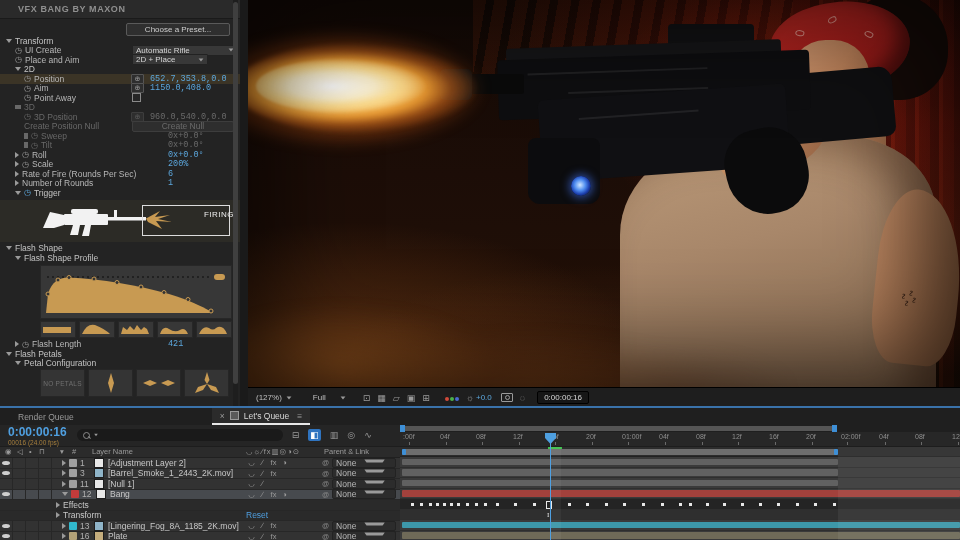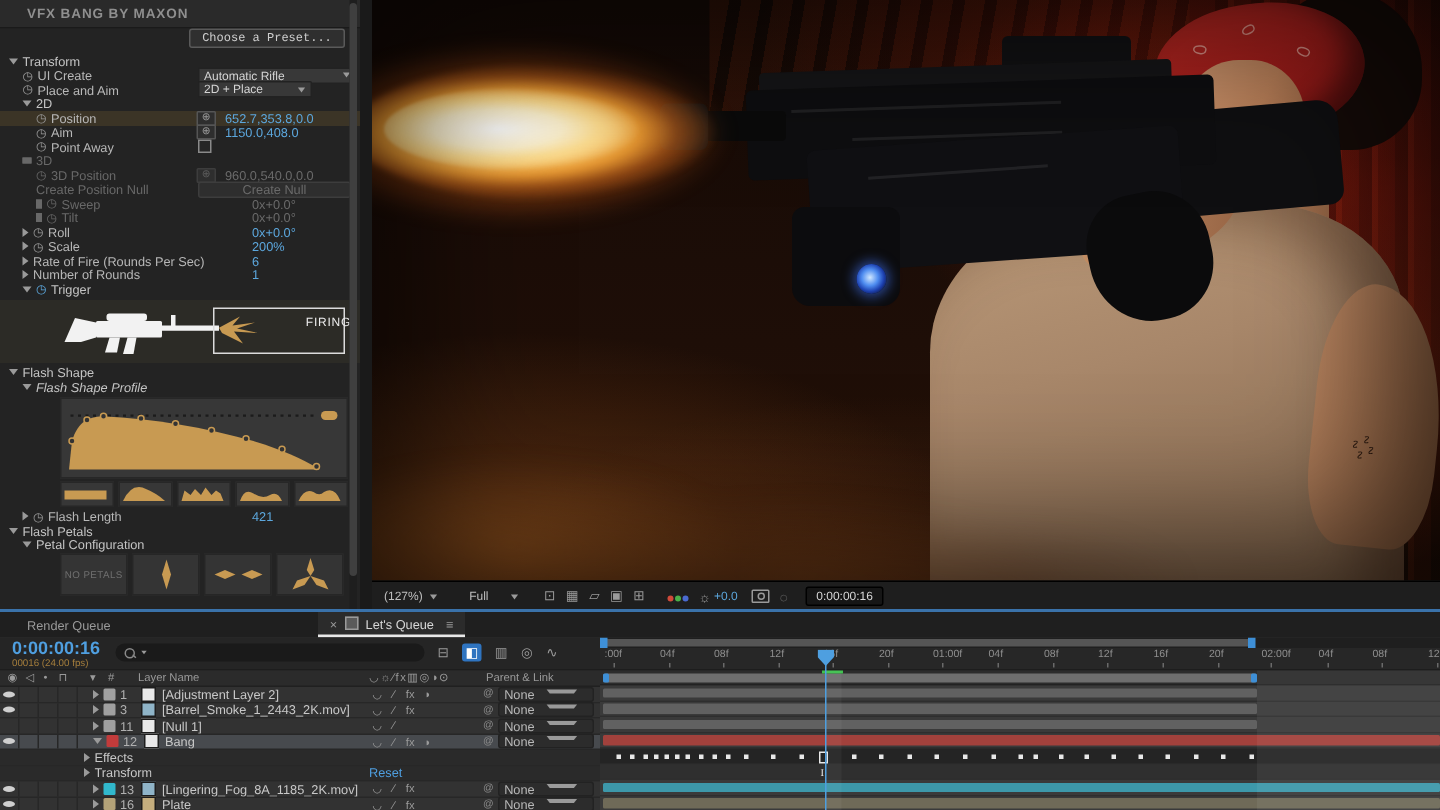--- a/index.html
+++ b/index.html
@@ -4,34 +4,34 @@
 <style>
   html,body{margin:0;padding:0;background:#111;}
   #app{position:relative;width:960px;height:540px;overflow:hidden;
        font-family:"Liberation Sans","DejaVu Sans",sans-serif;
        background:#1a1a1a;color:#b8b8b8;font-size:8.5px;
        -webkit-font-smoothing:antialiased;}
   
   #plugin{position:absolute;left:0;top:0;width:240px;height:406px;background:#232323;overflow:hidden;}
   #plugin-title{height:18px;line-height:18px;background:#2a2a2a;border-bottom:1px solid #1a1a1a;
     color:#8f8f8f;font-weight:bold;font-size:9px;letter-spacing:.6px;padding-left:18px;}
-  #preset-row{height:17px;display:flex;align-items:flex-start;justify-content:flex-end;padding-right:10px;font-family:Liberation Mono, monospace;}
+  #preset-row{height:17px;display:flex;align-items:flex-end;justify-content:flex-end;padding-right:10px;}
   #preset-btn{width:102px;height:11px;line-height:11px;text-align:center;background:#2f2f2f;
     border:1px solid #5a5a5a;color:#cfcfcf;font-size:8px;border-radius:2px;}
   .p-row{position:relative;height:9.5px;display:flex;align-items:center;color:#b8b8b8;}
   .p-row.sec{color:#c4c4c4;}
   .p-row.hl{background:#3b3426;}
   .p-row.dim, .p-row.dim .sw, .p-row.dim .tri{color:#686868 !important;border-color:#686868;}
   .tri{width:0;height:0;display:inline-block;margin-right:3px;}
   .tri.down{border-left:3.5px solid transparent;border-right:3.5px solid transparent;border-top:4px solid #9a9a9a;}
   .tri.right{border-top:3.5px solid transparent;border-bottom:3.5px solid transparent;border-left:4px solid #9a9a9a;}
   .sw{color:#9a9a9a;font-size:8px;margin-right:3px;line-height:9px;}
   .sw.swb{color:#5ca7dd;}
   .plabel{white-space:nowrap;}
-  .val{position:absolute;left:150px;color:#5ca7dd;white-space:nowrap;}
+  .val{position:absolute;left:150px;color:#5ca7dd;white-space:nowrap;font-family:Liberation Mono, monospace;}
   .val.at132{left:132px;margin-left:36px;}
   .val.gray{color:#6a6a6a;}
   .cross{position:absolute;left:131px;width:11px;height:8px;border:1px solid #555;border-radius:1px;
     color:#9a9a9a;font-size:7px;line-height:8px;text-align:center;background:#2e2e2e;}
   .cross.dimc{color:#5c5c5c;border-color:#3d3d3d;}
   .checkbox{position:absolute;left:132px;width:7px;height:7px;border:1px solid #8a8a8a;background:#262626;}
   .sel{position:absolute;left:132px;height:9px;background:#383838;border:1px solid #222;border-radius:1px;
     color:#d4d4d4;display:flex;align-items:center;padding:0 3px;font-size:8px;}
   .sel .st{flex:1;white-space:nowrap;overflow:hidden;}
   .sel .tri.down{transform:scale(.8);margin:0 0 0 4px;}
@@ -304,21 +304,21 @@
       </svg>
       <div id="firing-outline"></div>
       <div id="firing-label">FIRING</div>
     </div>
 
     <div id="rows-b">
         <div class="p-row sec" style="padding-left: 6px;">
           <span class="tri down"></span>
           <span class="plabel">Flash Shape</span>
         </div>
-        <div class="p-row sec" style="padding-left: 15px; font-style: italic;">
+        <div class="p-row sec" style="padding-left: 15px;">
           <span class="tri down"></span>
           <span class="plabel">Flash Shape Profile</span>
         </div>
       </div>
 
     <div id="profile-box">
       <svg width="188" height="50" viewBox="0 0 188 50">
         <line x1="6" y1="11" x2="170" y2="11" stroke="#1b1b1b" stroke-width="1.5" stroke-dasharray="2 3"></line>
         <path d="M5,47 L7,28 C11,15 18,12 27,11.5 C62,13 95,19 128,28 C148,34 160,40 170,45.5 L172,47 Z" fill="#c89a52"></path>
         <rect x="173" y="8" width="11" height="6" rx="3" fill="#c89a52"></rect>

